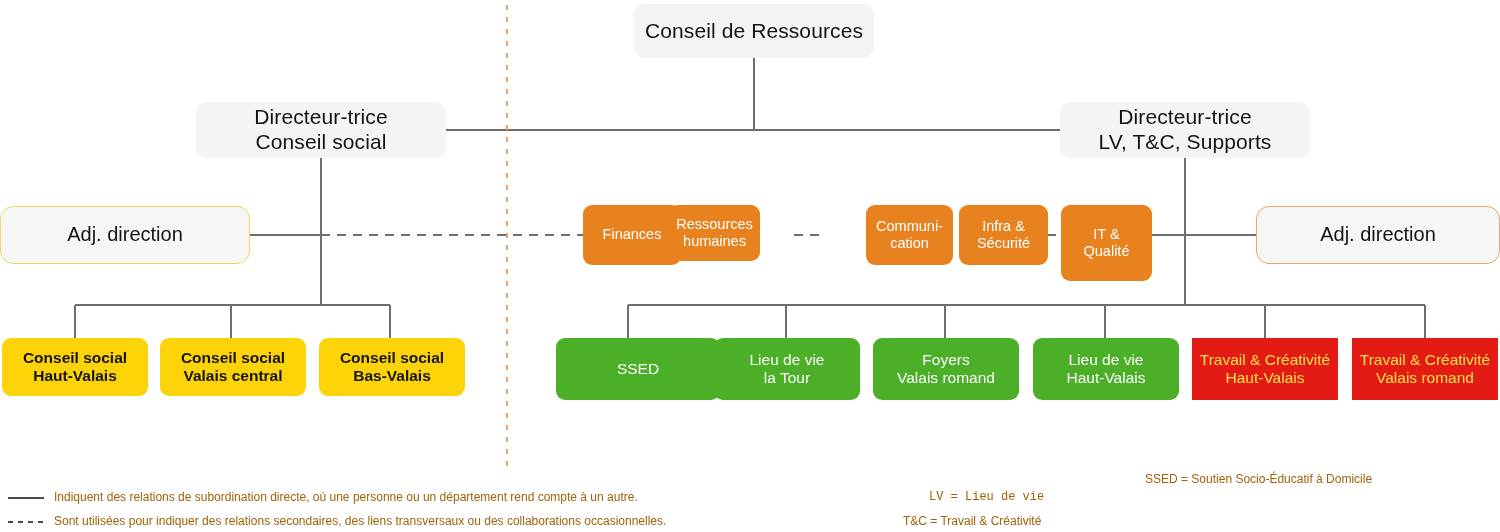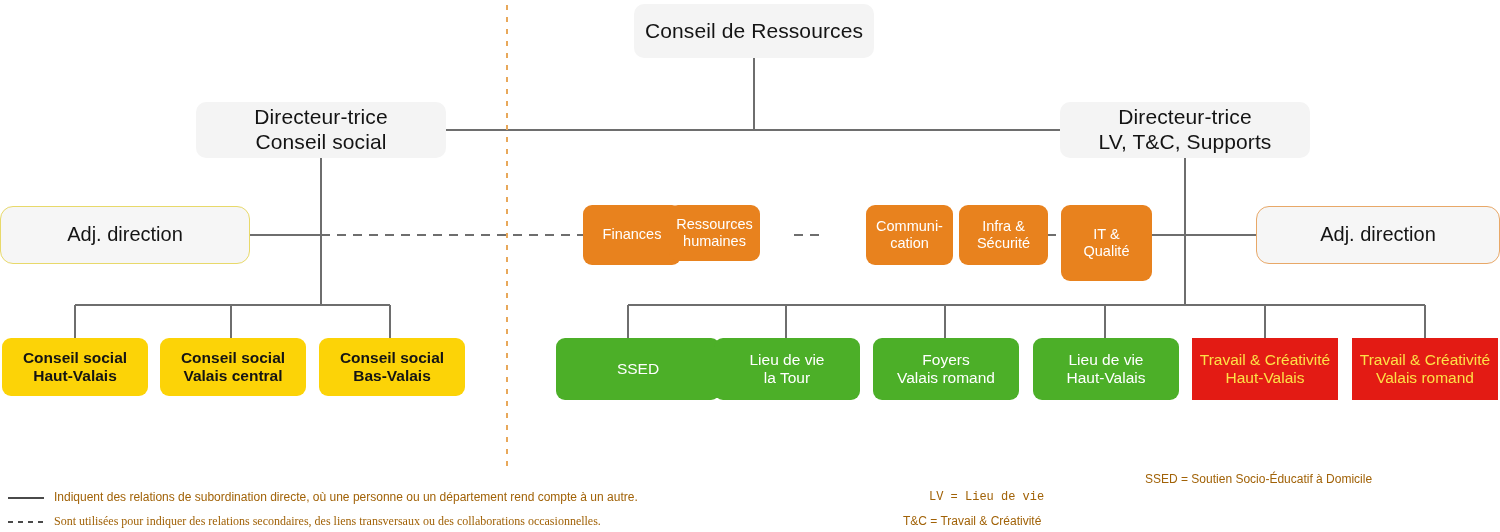--- a/index.html
+++ b/index.html
@@ -165,18 +165,18 @@
   <div class="node green" style="left:873px;top:338px;width:146px;height:62px;">Foyers
 Valais romand</div>
   <div class="node green" style="left:1033px;top:338px;width:146px;height:62px;">Lieu de vie
 Haut-Valais</div>
   <div class="node red" style="left:1192px;top:338px;width:146px;height:62px;">Travail &amp; Créativité
 Haut-Valais</div>
   <div class="node red" style="left:1352px;top:338px;width:146px;height:62px;">Travail &amp; Créativité
 Valais romand</div>
 
   <div class="legend" style="left:54px;top:490px;">Indiquent des relations de subordination directe, où une personne ou un département rend compte à un autre.</div>
-  <div class="legend" style="left:54px;top:514px;font-family:Liberation Serif, serif;">Sont utilisées pour indiquer des relations secondaires, des liens transversaux ou des collaborations occasionnelles.</div>
+  <div class="legend" style="left:54px;top:514px;">Sont utilisées pour indiquer des relations secondaires, des liens transversaux ou des collaborations occasionnelles.</div>
   <div class="legend" style="left:929px;top:490px;font-family:Liberation Mono, monospace;">LV = Lieu de vie</div>
   <div class="legend" style="left:903px;top:514px;">T&amp;C = Travail &amp; Créativité</div>
   <div class="legend" style="left:1145px;top:472px;">SSED = Soutien Socio-Éducatif à Domicile</div>
 
 </div>
 
 </body></html>

